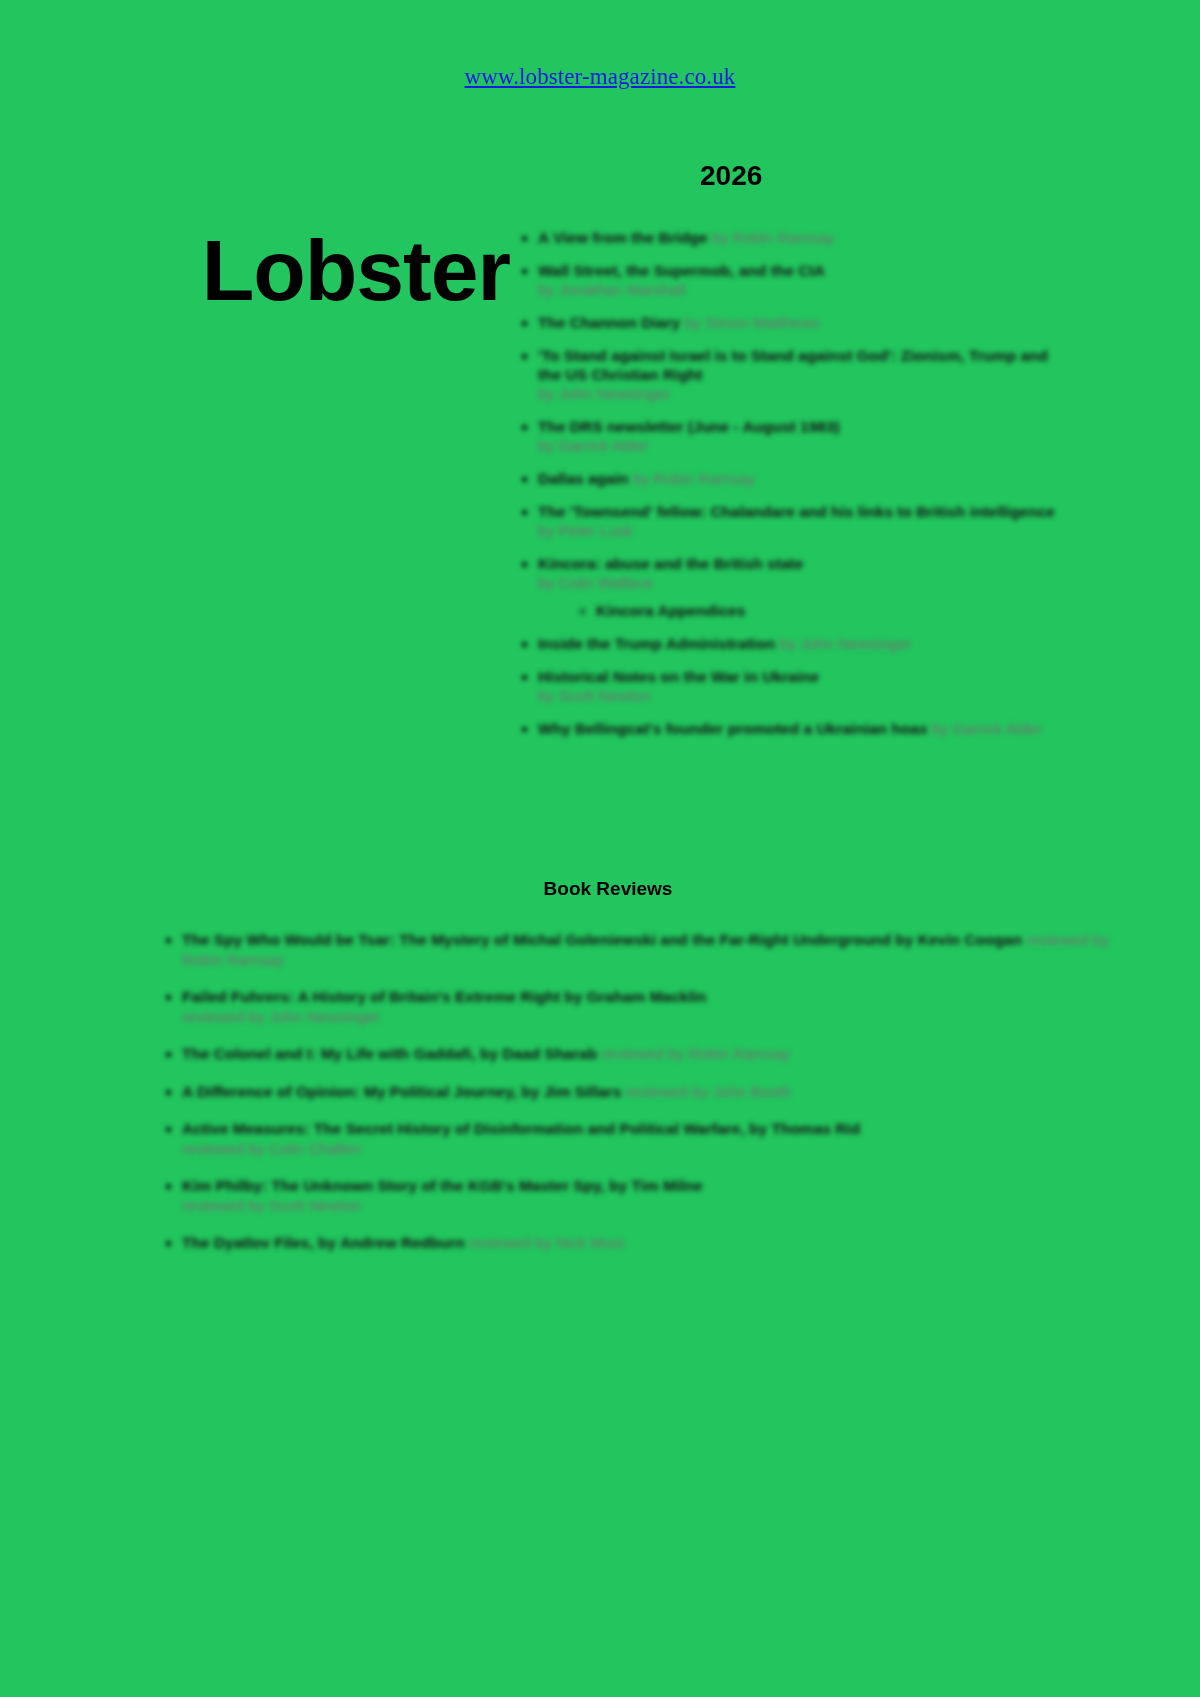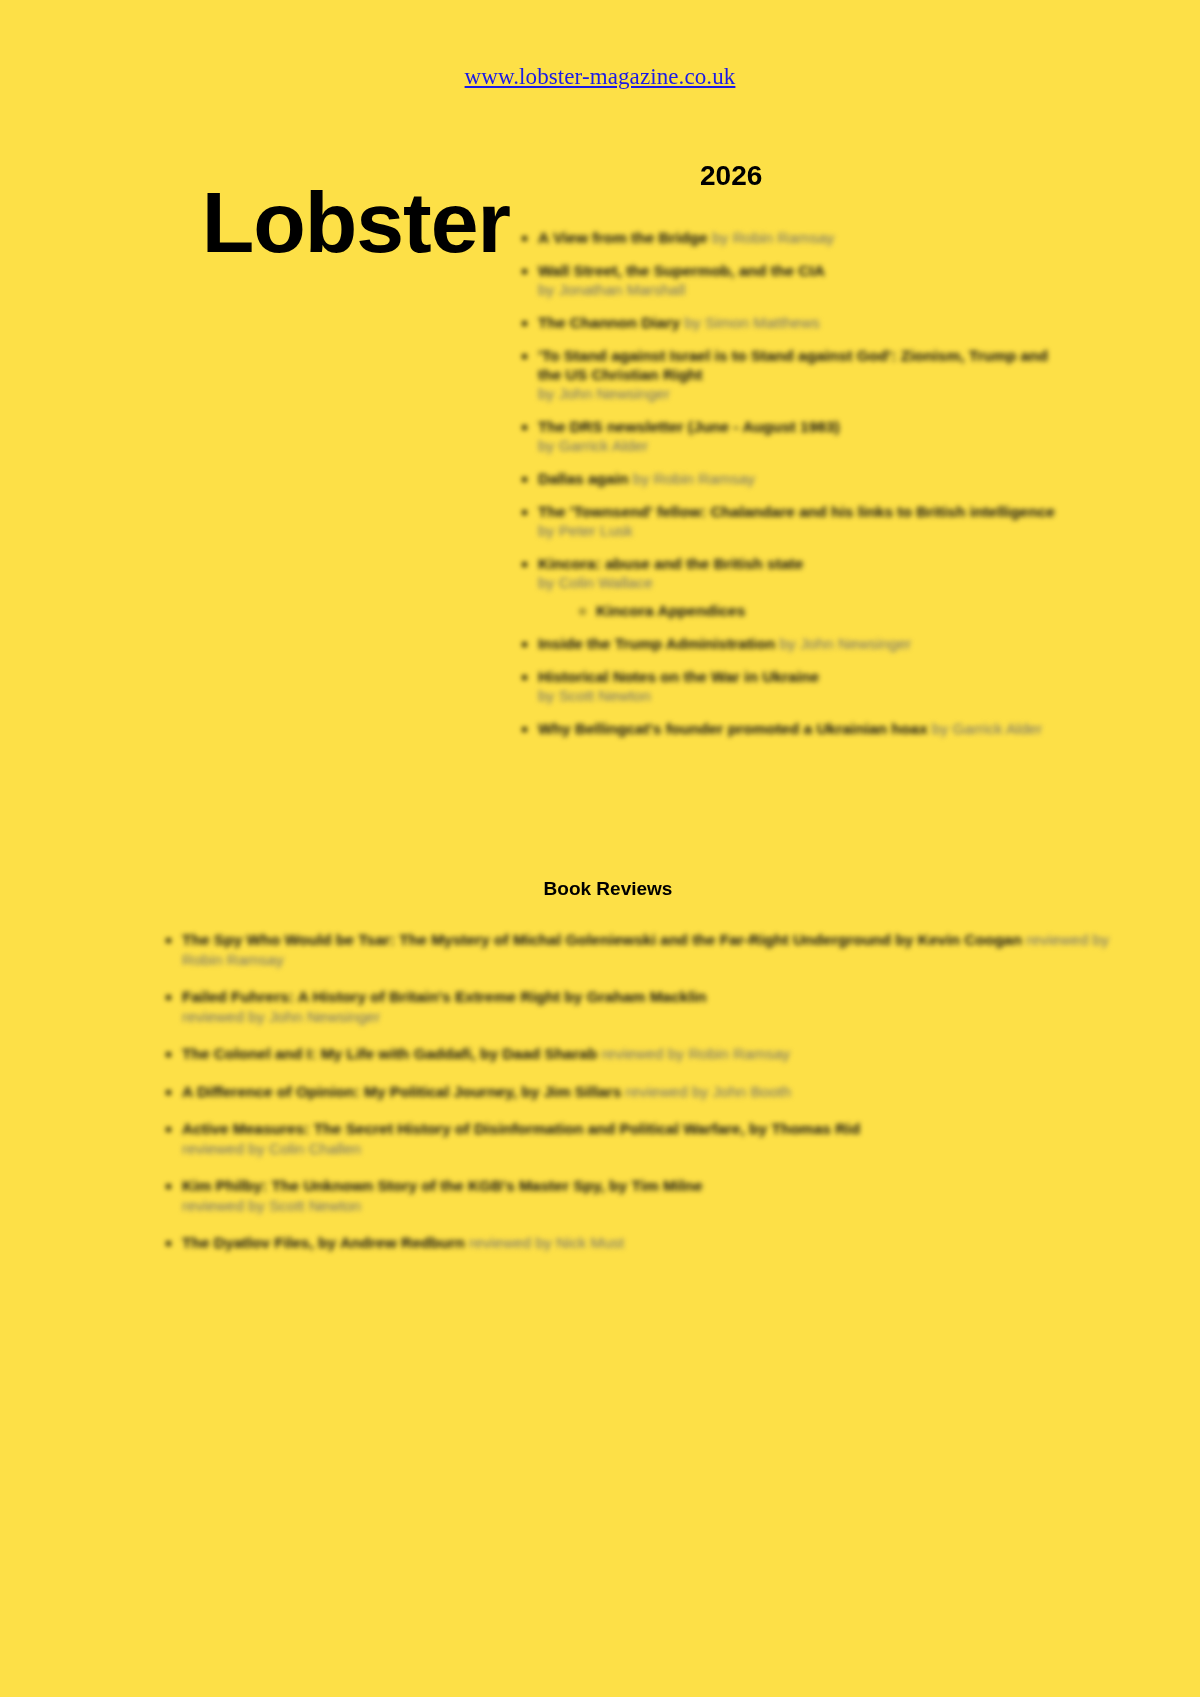--- a/index.html
+++ b/index.html
@@ -12,21 +12,21 @@
     height: 1697px;
     position: relative;
     font-family: "Liberation Serif", serif;
     color: #000000;
     overflow: hidden;
   }
 
   .page {
     position: absolute;
     inset: 0;
-    background: #fde047;
+    background: #22c55e;
   }
 
   
   .site-link {
     position: absolute;
     top: 64px;
     left: 0;
     width: 1200px;
     text-align: center;
     font-family: "Liberation Serif", serif;
@@ -44,20 +44,21 @@
     width: 370px;
     text-align: right;
     font-family: "Liberation Sans", sans-serif;
     font-weight: bold;
     color: #000;
   }
   .masthead .line1 {
     font-size: 86px;
     line-height: 94px;
     letter-spacing: -1px;
+    margin-top: 48px;
   }
   .masthead .line2 {
     font-size: 86px;
     line-height: 94px;
     letter-spacing: -1px;
   }
 
   .issue-year {
     position: absolute;
     top: 160px;

